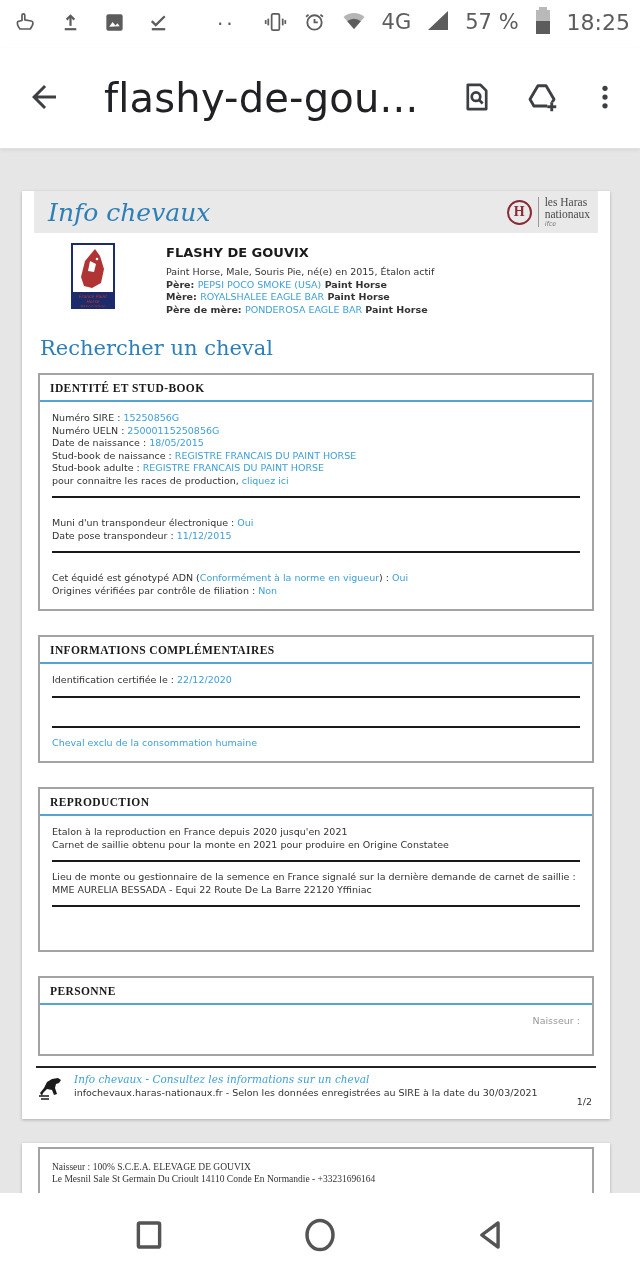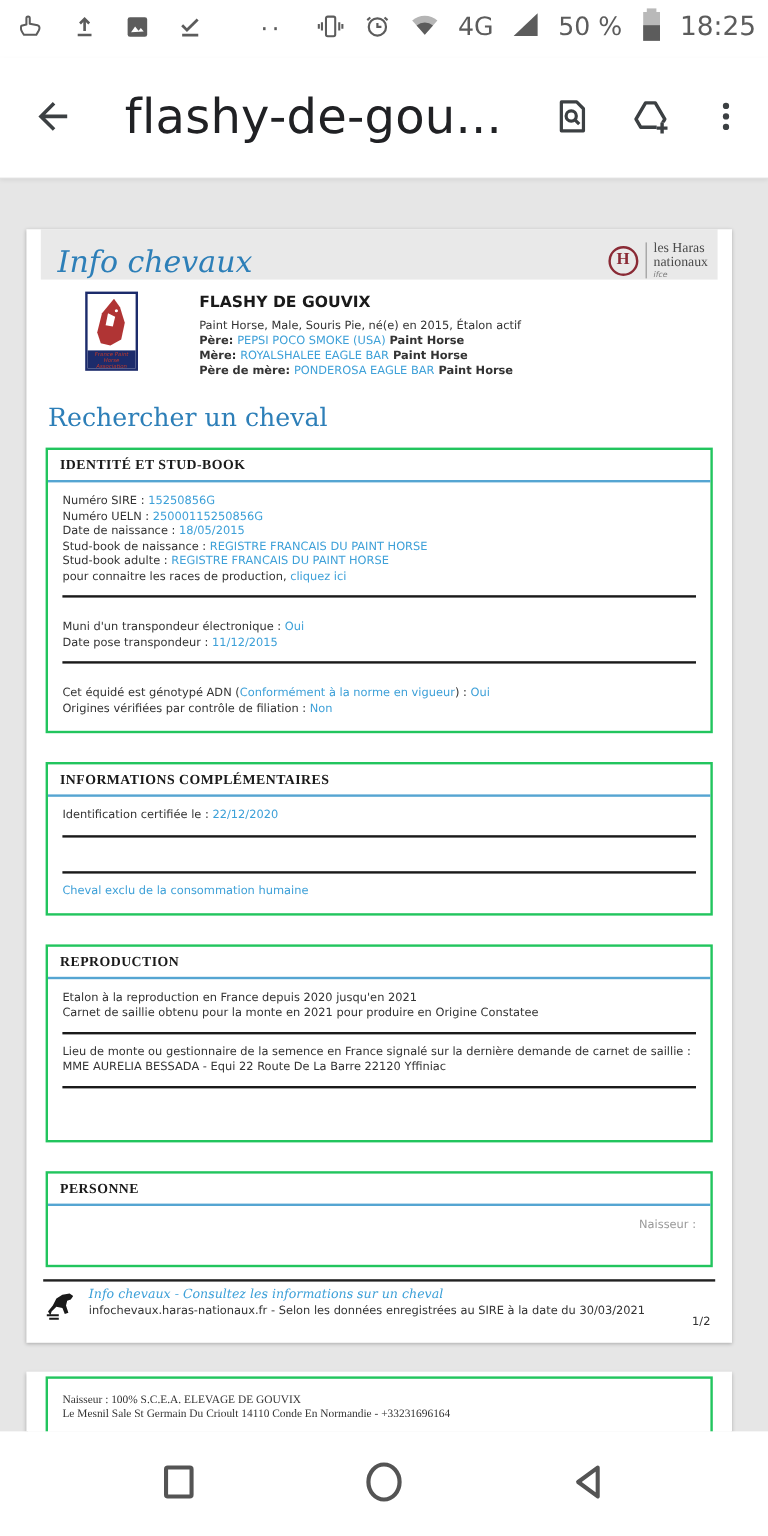--- a/index.html
+++ b/index.html
@@ -24,21 +24,21 @@
   .ab-actions { margin-left:auto; display:flex; align-items:center; gap:30px; }
   .icon-btn { display:flex; align-items:center; justify-content:center; background:none; border:none; }
 
   
   .content { height:1045px; background:#e6e6e6; overflow:hidden; padding-top:34px; flex:0 0 auto; }
   .sheet { width:588px; margin-left:22px; background:#fff; box-shadow:0 1px 3px rgba(0,0,0,.25); }
   .sheet1 { padding-bottom:8px; }
   .sheet2 { margin-top:24px; height:164px; padding-top:4px; }
 
   
-  .doc-banner { margin:9px 12px 0; height:42px; background:#e9e9e9; display:flex; align-items:flex-end; justify-content:space-between; padding:0 8px 0 14px; }
+  .doc-banner { margin:9px 12px 0; height:42px; background:#e9e9e9; display:flex; align-items:center; justify-content:space-between; padding:0 8px 0 14px; }
   .doc-title { font-family:"DejaVu Serif","Liberation Serif",serif; font-style:italic; font-size:25px; color:#2d7fb8; }
   .haras-logo { display:flex; align-items:center; gap:6px; }
   .haras-circle { width:25px; height:25px; border:2px solid #8a2a35; border-radius:50%; color:#8a2a35; font-family:"Liberation Serif",serif; font-weight:bold; font-size:14px; display:flex; align-items:center; justify-content:center; }
   .haras-sep { width:1px; height:30px; background:#9a9a9a; }
   .haras-name { font-family:"Liberation Serif",serif; font-size:11.5px; line-height:12px; color:#4a4a4a; }
   .haras-sub { font-size:6.5px; color:#777; font-style:italic; }
 
   
   .horse-row { display:flex; margin:10px 0 0 49px; }
   .fph-logo { width:44px; height:66px; border:2px solid #1c2b6b; background:#fff; display:flex; flex-direction:column; }
@@ -48,21 +48,21 @@
   .horse-name { font-size:13px; font-weight:bold; color:#1a1a1a; margin-bottom:6px; }
   .horse-line { font-size:9.5px; line-height:12.5px; color:#333; }
   .horse-line .plabel, .horse-line .breed { font-weight:bold; color:#333; }
   .link { color:#3da0d8; }
   .val { color:#3da0d8; }
 
   
   .search-heading { font-family:"DejaVu Serif","Liberation Serif",serif; font-size:21px; color:#2d7fb8; margin:20px 0 13px 18px; }
 
   
-  .box { margin:0 16px 24px; border:2px solid #22c55e; }
+  .box { margin:0 16px 24px; border:2px solid #a3a3a3; }
   .box-head { padding:7px 10px 6px; border-bottom:2px solid #55a5d2; font-family:"Liberation Serif",serif; font-weight:bold; font-size:11.5px; color:#1a1a1a; letter-spacing:.4px; }
   .box-body { padding:10px 12px 12px; font-size:9.5px; line-height:12.5px; color:#333; }
   .rule { border:none; border-top:2px solid #1a1a1a; margin:9px 0; }
   .gap-sm { height:10px; }
   .gap-md { height:22px; }
   .gray-lbl { color:#999; }
 
   
   .doc-footer { margin:0 14px; border-top:2px solid #222; padding:5px 2px 4px 0; display:flex; align-items:flex-start; position:relative; }
   .footer-horse { margin:0 8px 0 0; }
@@ -133,21 +133,21 @@
             <path d="M13 19 2.5 7a16 16 0 0 1 21 0z" fill="#b5b5b5"></path>
             <path d="M13 19 6.2 11.2a10.5 10.5 0 0 1 13.6 0z" fill="#5c5c5c"></path>
           </svg>
       </span>
       <span class="sb-txt">4G</span>
       <span>
         <svg width="24" height="22" viewBox="0 0 24 22">
             <path d="M2 20 22 20 22 1 z" fill="#5c5c5c"></path>
           </svg>
       </span>
-      <span class="sb-txt">50 %</span>
+      <span class="sb-txt">57 %</span>
       <span class="battery">
           <span class="battery-fill"></span>
         </span>
       <span class="sb-time">18:25</span>
     </div>
   </div>
 
   <div class="app-bar">
     <button class="icon-btn">
       <span>

